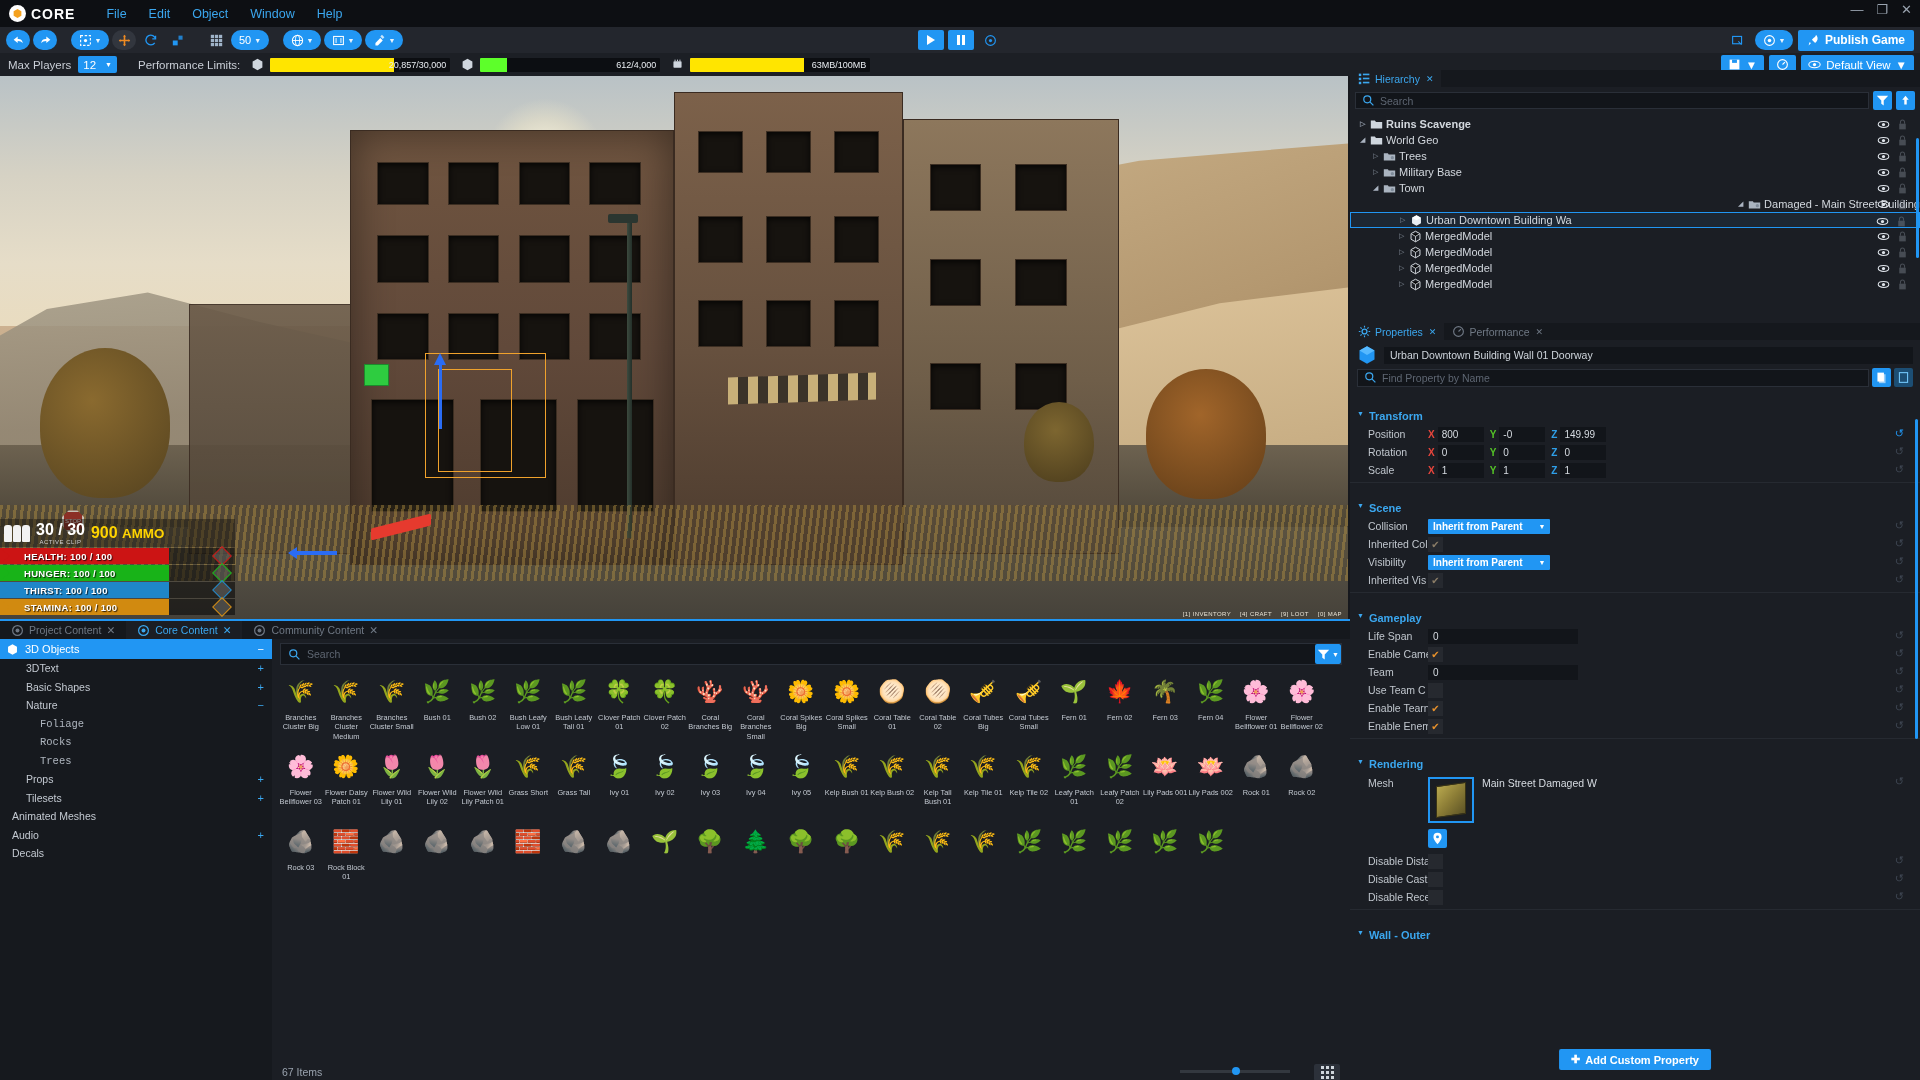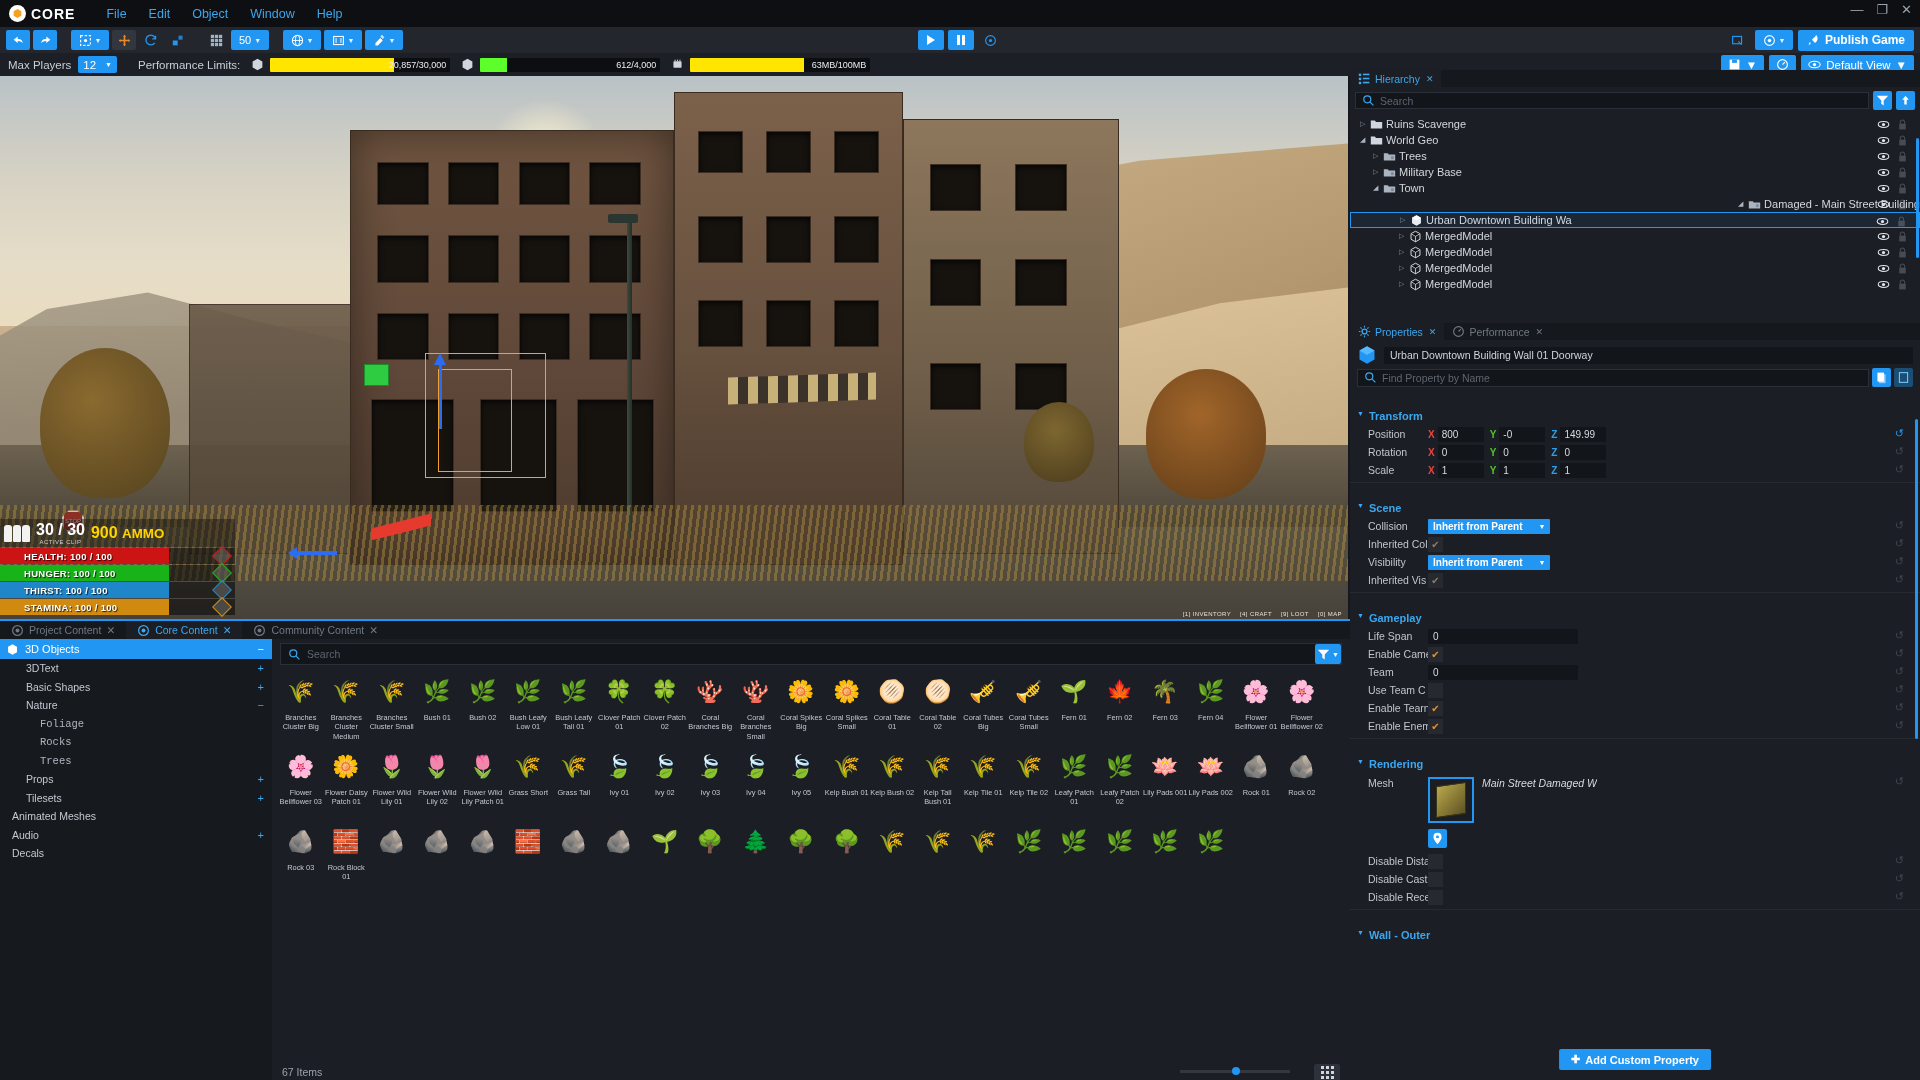--- a/index.html
+++ b/index.html
@@ -37,21 +37,21 @@
   }
   .winctl { position: absolute; right: 8px; top: 3px; display: flex; gap: 13px; }
   .winctl span { color: #9aa4b0; font-size: 13px; line-height: 14px; cursor: default; }
 
   
   .toolbar {
     position: absolute; left: 0; top: 27px; width: 1920px; height: 26px;
     background: #23262d; display: flex; align-items: center; padding-left: 6px; gap: 3px;
   }
   .tb {
-    height: 20px; min-width: 24px; background: #2196f3; border-radius: 2px;
+    height: 20px; min-width: 24px; background: #2196f3; border-radius: 10px;
     display: flex; align-items: center; justify-content: center; color: #fff;
     font-size: 11px; padding: 0 4px; cursor: pointer;
   }
   .tb.dark { background: #32363e; }
   .tb.plain { background: transparent; }
   .tb .caret { font-size: 7px; margin-left: 3px; opacity: .9; }
   .tb.wide { min-width: 38px; }
   .tb-sep { width: 8px; }
   .sv { display: inline-block; width: 13px; height: 13px; }
   .play-group {
@@ -342,21 +342,21 @@
   .mesh-row { display: flex; align-items: flex-start; padding: 4px 0 4px 18px; position: relative; }
   .mesh-thumb {
     width: 46px; height: 46px; border: 2px solid #2196f3; background: #1a1d22;
     display: flex; align-items: center; justify-content: center; overflow: hidden;
   }
   .mesh-thumb .m {
     width: 30px; height: 32px;
     background: linear-gradient(135deg, #b8a84e 0%, #8c7d36 50%, #5d5426 100%);
     transform: skewY(-8deg); border: 1px solid #3a3416;
   }
-  .mesh-name { font-size: 10.5px; color: #d6dbe1; margin-left: 8px; white-space: nowrap; overflow: hidden; font-style: italic; }
+  .mesh-name { font-size: 10.5px; color: #d6dbe1; margin-left: 8px; white-space: nowrap; overflow: hidden; }
   .pin-btn {
     width: 19px; height: 19px; background: #2196f3; border-radius: 2px; margin-top: 6px;
     display: flex; align-items: center; justify-content: center; cursor: pointer;
   }
   .pscroll {
     position: absolute; right: 2px; top: 96px; width: 3px; height: 320px;
     background: #2196f3; border-radius: 2px;
   }
   .addprop {
     position: absolute; left: 50%; transform: translateX(-50%); bottom: 10px;
@@ -781,21 +781,21 @@
             <path d="M1 2h14l-5.5 6v6l-3-2V8z" fill="#fff"></path>
           </svg>
       </div>
       <div class="ic-btn">
         <svg class="sv" viewBox="0 0 16 16">
             <path d="M8 2l4 5H9.5v6h-3V7H4z" fill="#fff"></path>
           </svg>
       </div>
     </div>
     <div class="tree-list" id="hier-list">
-        <div class="trow" style="padding-left: 10px;">
+        <div class="trow" style="padding-left: 10px; font-weight: bold;">
           <span class="arrow">▷</span>
           <span class="ticon">
             <svg class="sv" viewBox="0 0 16 16">
               <path d="M1 3h5l1.4 2H15v8H1z" fill="#cfd6de"></path>
             </svg>
           </span>
           <span class="tlabel">Ruins Scavenge</span>
           <span class="teye"><svg class="sv" viewBox="0 0 16 16">
               <ellipse cx="8" cy="8" rx="6.5" ry="3.6" fill="none" stroke="#dfe4ea" stroke-width="1.3"></ellipse>
               <circle cx="8" cy="8" r="2" fill="#dfe4ea"></circle>

